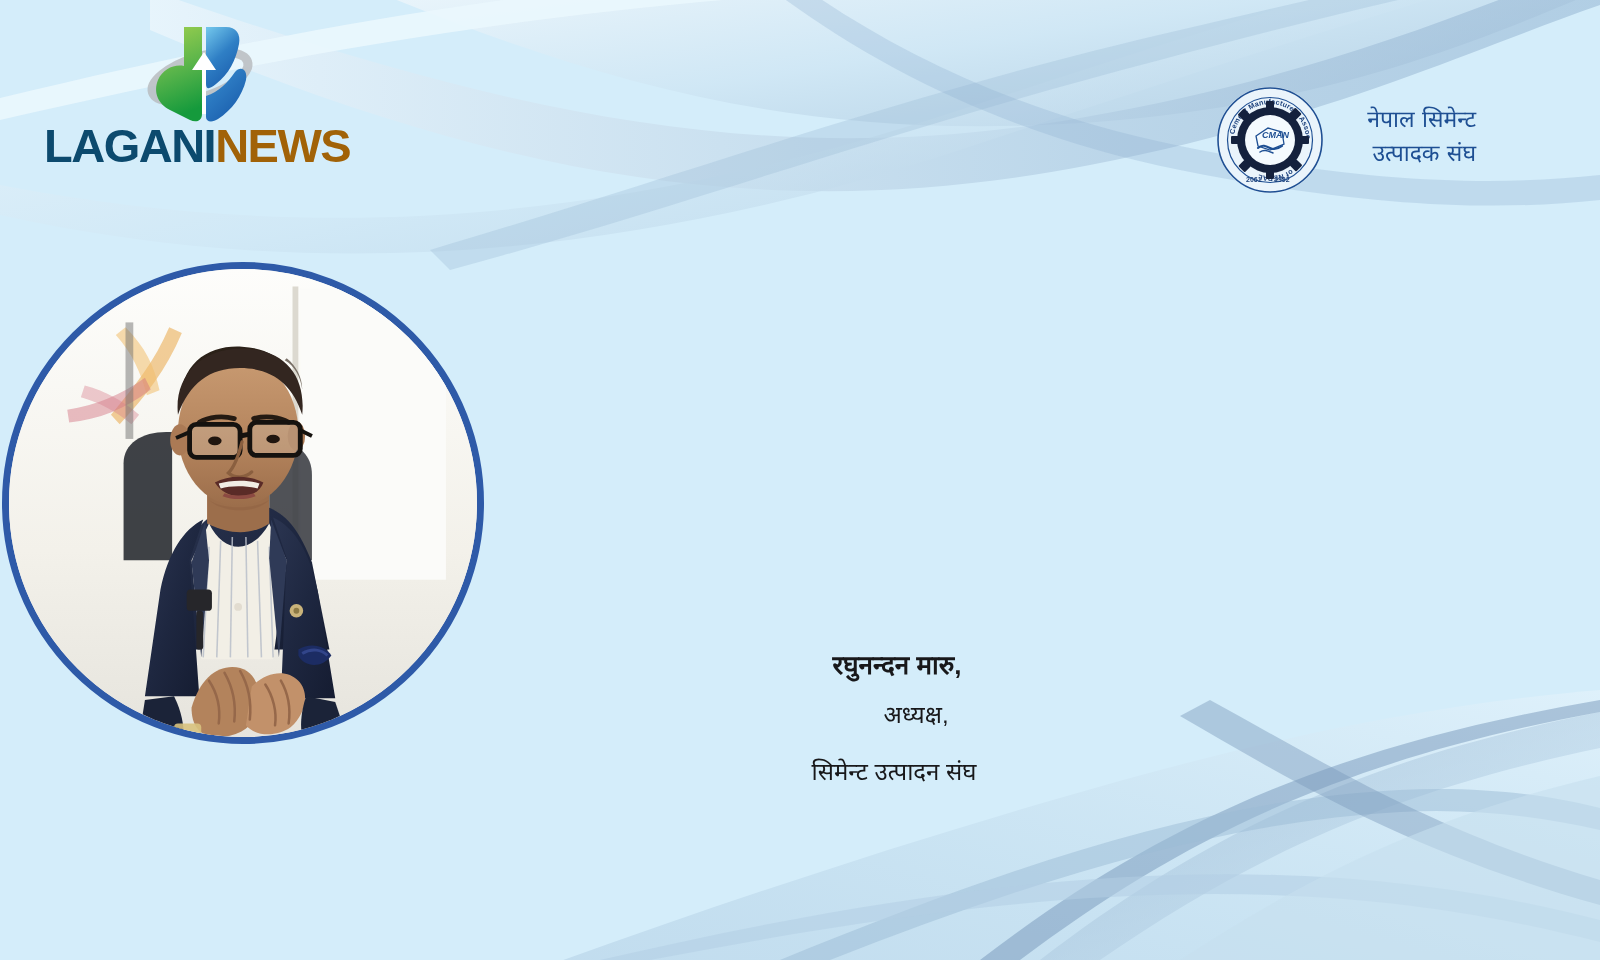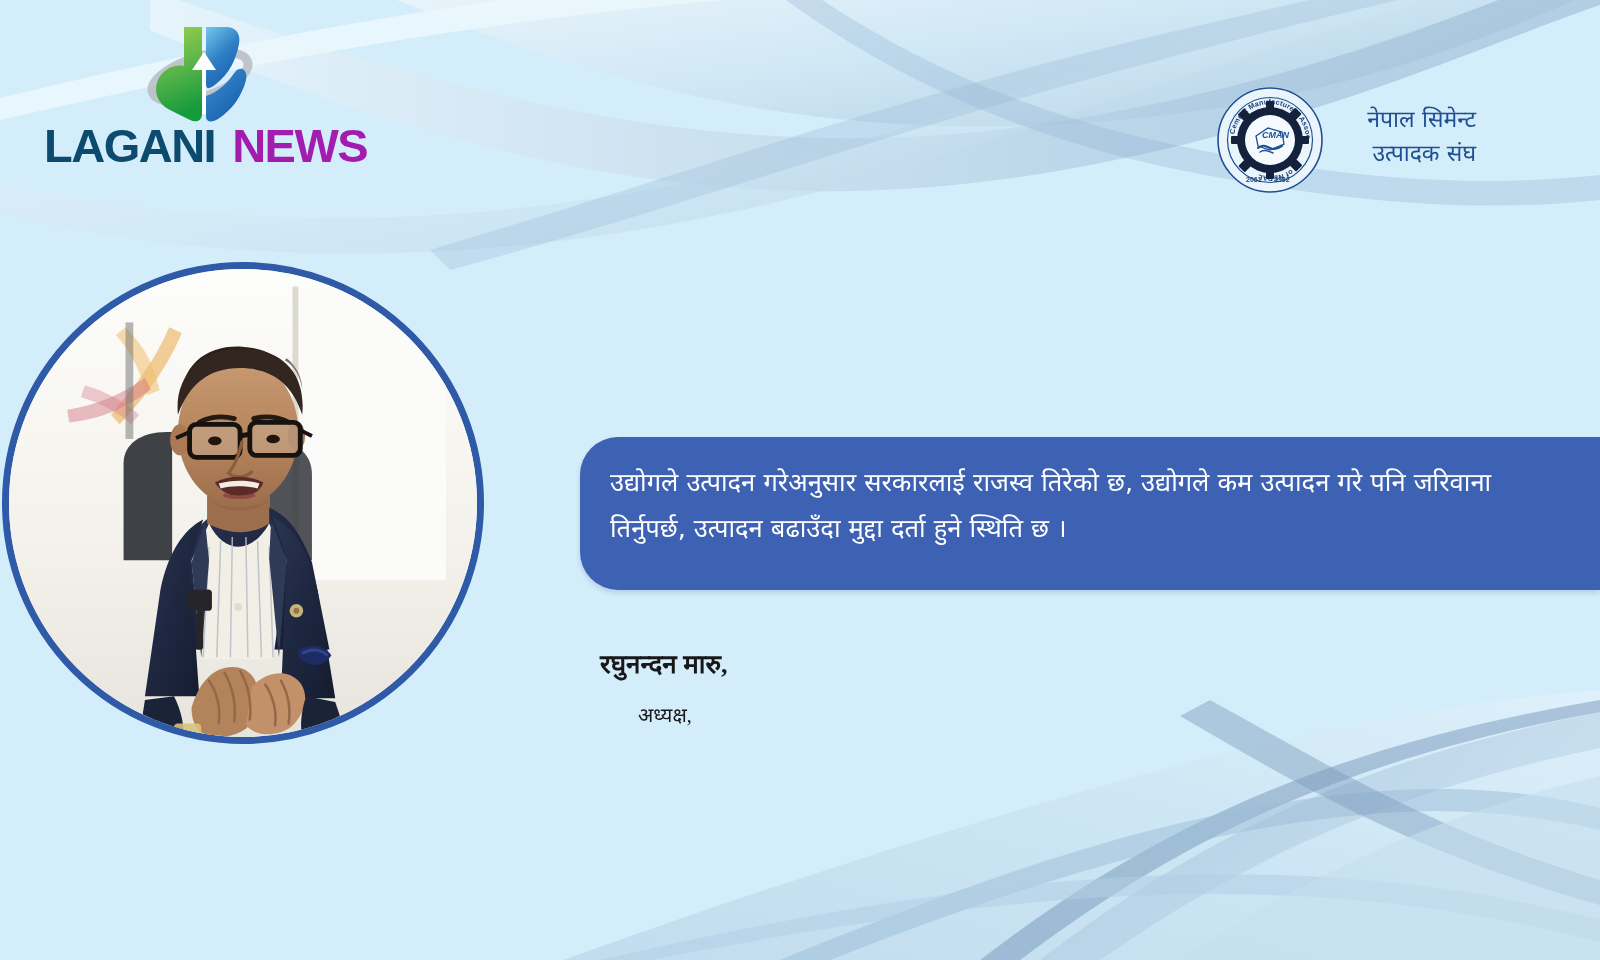--- a/index.html
+++ b/index.html
@@ -34,21 +34,21 @@
   .brand-word {
     position: absolute; left: 0px; top: 98px;
     width: 300px; height: 52px;
     font-size: 47px;
     font-weight: bold;
     letter-spacing: -1.5px;
     line-height: 52px;
     white-space: nowrap;
   }
   .brand-word .w1 { color: #0c4a6e; }
-  .brand-word .w2 { color: #a21caf; padding-left: 17px; }
+  .brand-word .w2 { color: #a16207; }
 
   
   .assoc {
     position: absolute; left: 1216px; top: 86px;
     width: 260px; height: 108px;
   }
   .assoc-seal {
     position: absolute; left: 0; top: 0;
     width: 108px; height: 108px;
   }
@@ -92,30 +92,31 @@
     font-family: "DejaVu Sans", sans-serif;
     font-size: 25.5px;
     line-height: 46px;
   }
 
   
   .attrib {
     position: absolute; left: 594px; top: 644px;
     width: 600px;
     color: #18181a;
-    font-family: Liberation Serif, serif;
+    font-family: Liberation Sans, sans-serif;
+    text-align: center;
   }
   .attrib-name {
     font-size: 26px;
     font-weight: bold;
     line-height: 42px;
     padding-left: 6px;
   }
   .attrib-role {
-    font-size: 20px;
+    font-size: 24px;
     line-height: 58px;
     margin-left: 44px;
   }
   .attrib-org {
     font-size: 24px;
     line-height: 56px;
   }
 </style>
 </head>
 <body>
@@ -369,22 +370,20 @@
         </g>
       </g>
 
       <path d="M140,444 L170,440 C178,456 180,470 180,482 L134,482 Z" fill="#1b2338"></path>
       <path d="M336,446 L306,440 C300,458 300,472 302,482 L348,482 Z" fill="#1b2338"></path>
 
       <rect x="170" y="468" width="28" height="12" rx="4" fill="#d8c27e" opacity="0.9"></rect>
     </svg>
   </div>
 
-  <div class="quote-box">
-    <div class="quote-text">उद्योगले उत्पादन गरेअनुसार सरकारलाई राजस्व तिरेको छ, उद्योगले कम उत्पादन गरे पनि जरिवाना तिर्नुपर्छ, उत्पादन बढाउँदा मुद्दा दर्ता हुने स्थिति छ ।</div>
-  </div>
 
   <div class="attrib">
     <div class="attrib-name">रघुनन्दन मारु,</div>
     <div class="attrib-role">अध्यक्ष,</div>
+    <div class="attrib-org">सिमेन्ट उत्पादन संघ</div>
   </div>
 
 </div>
 
 </body></html>

